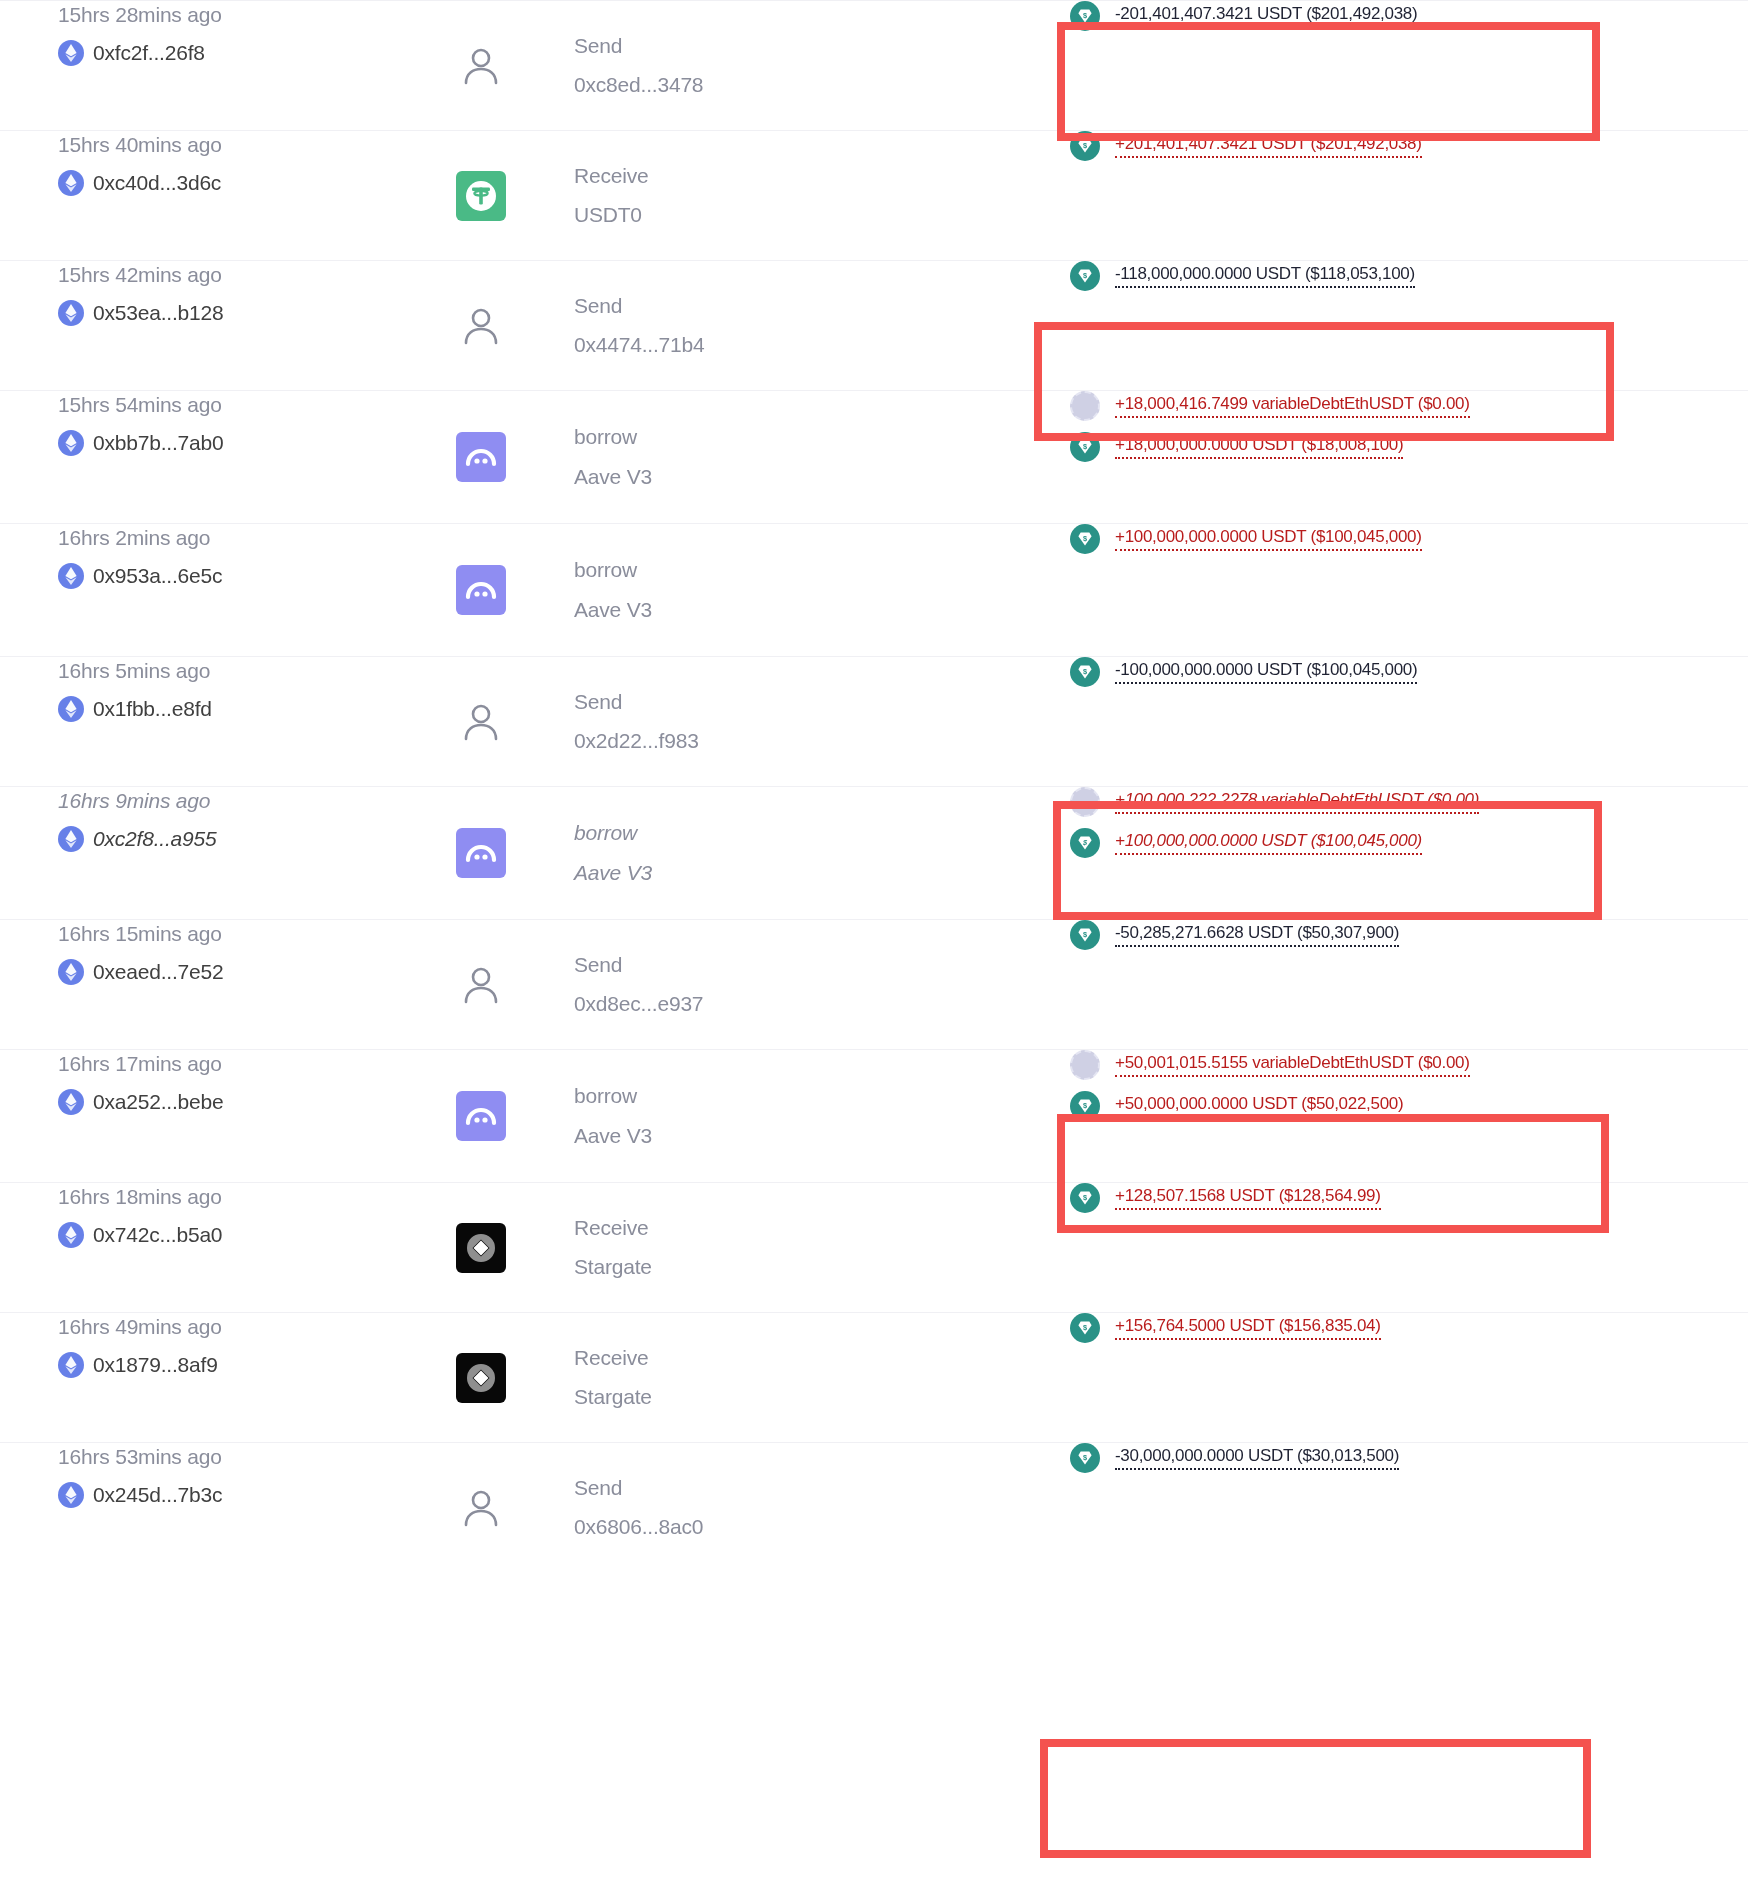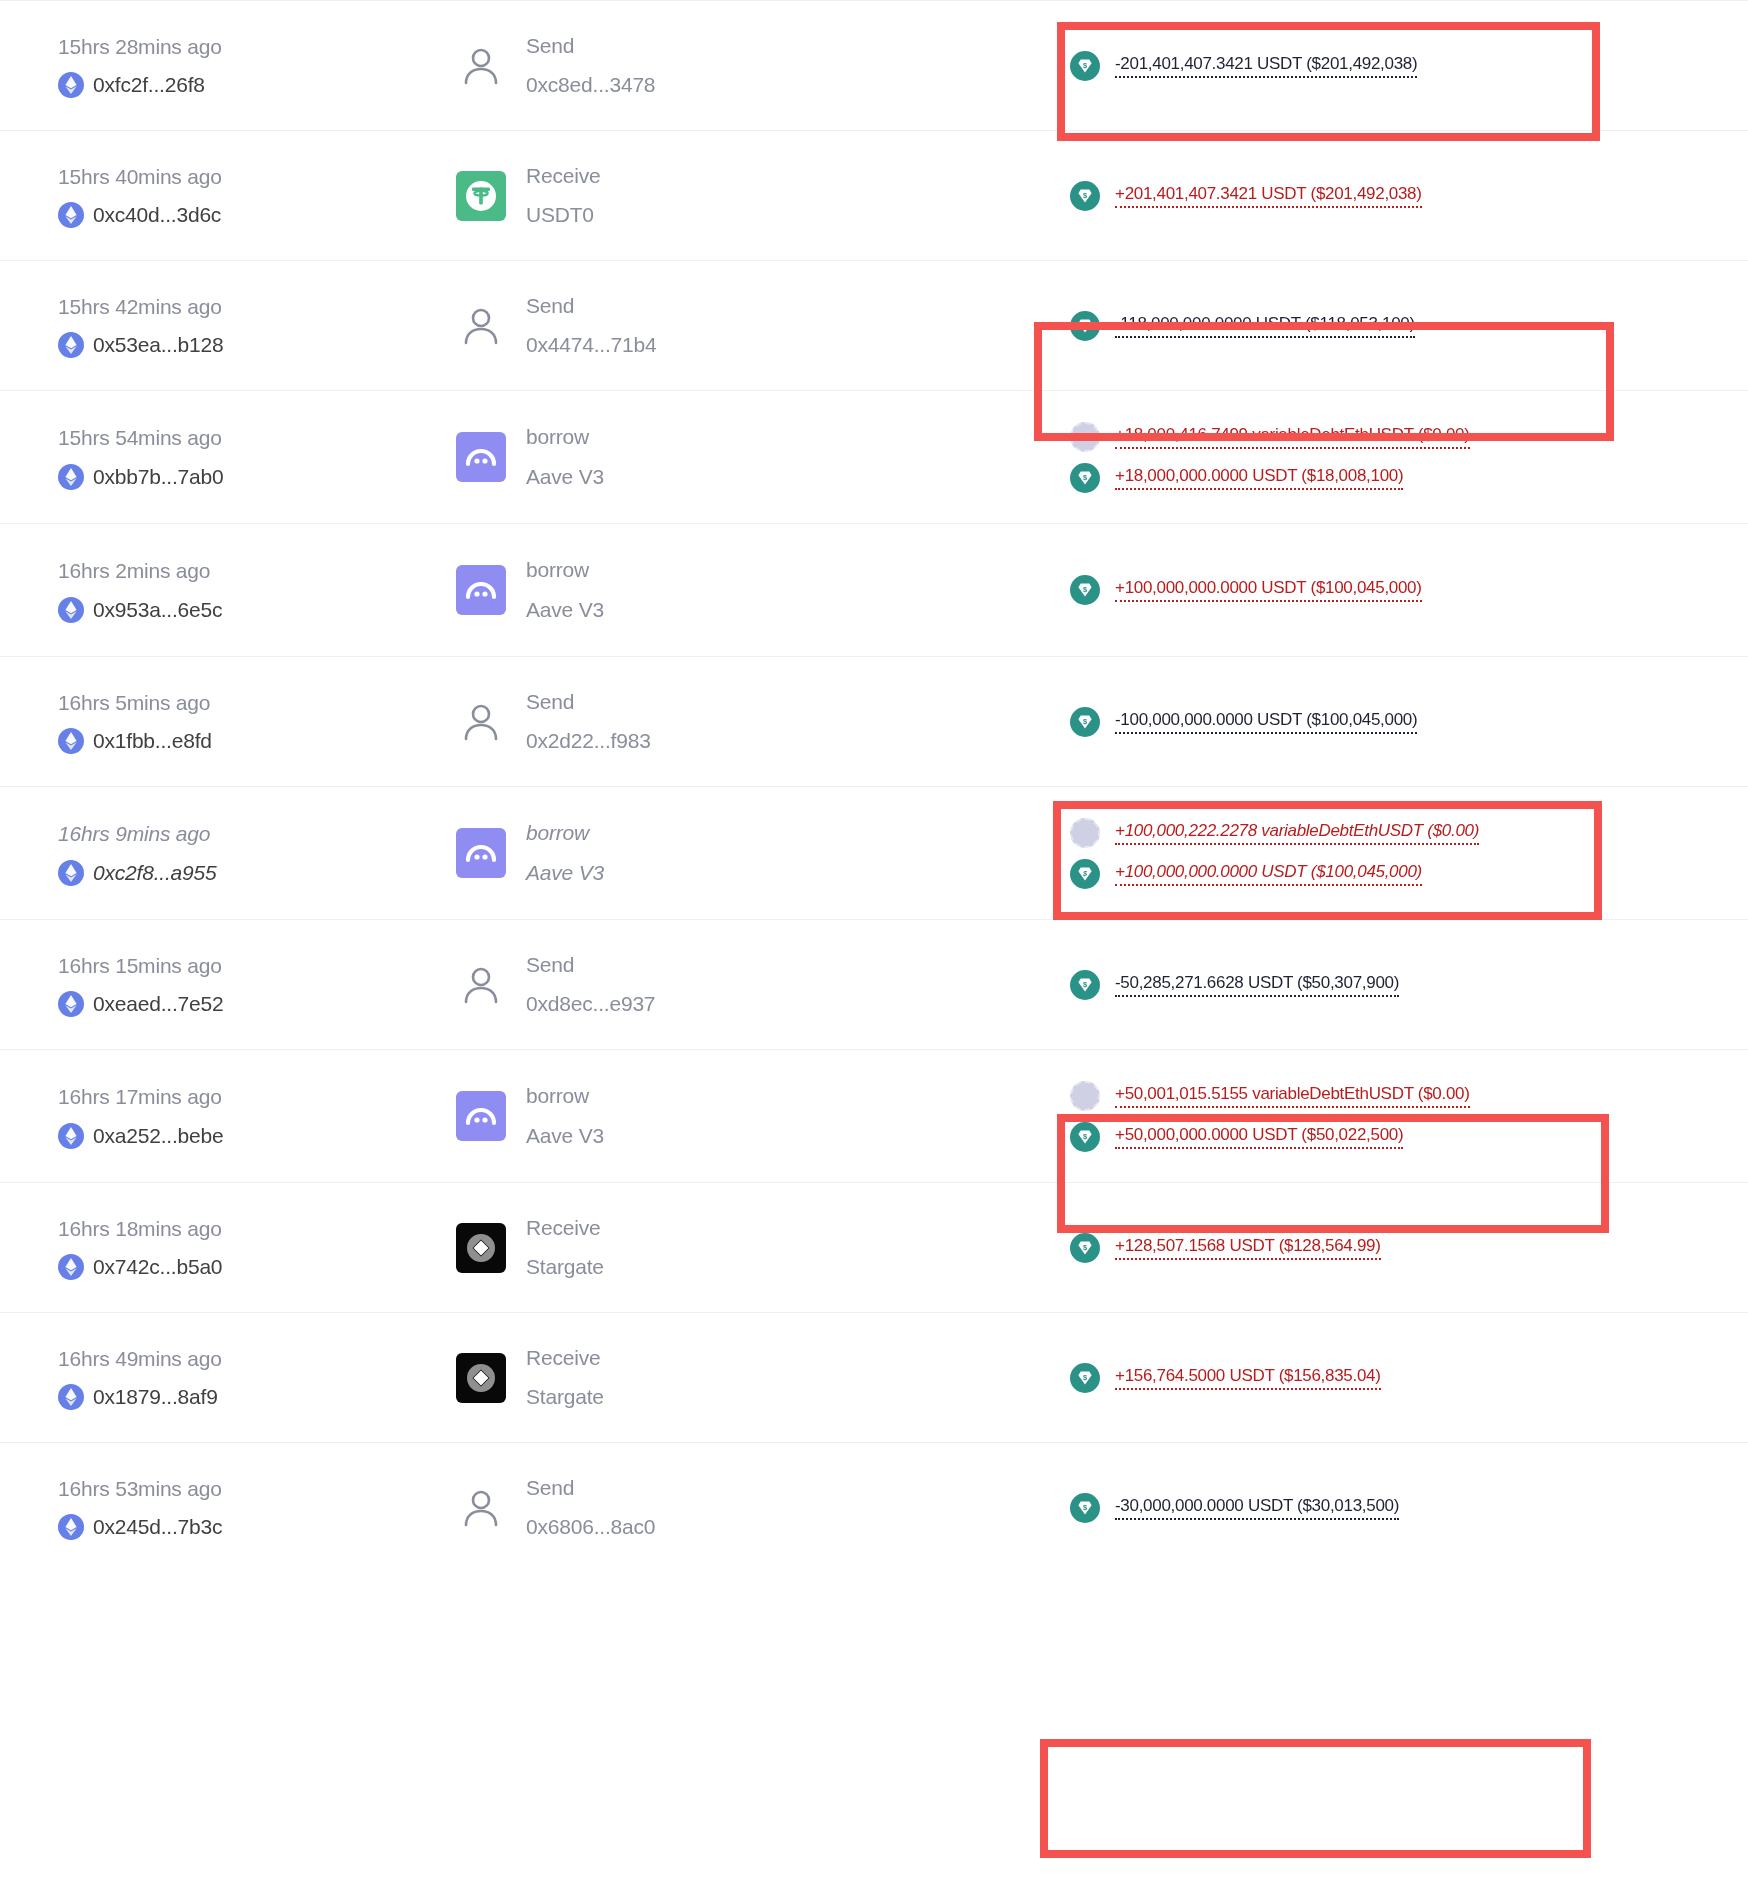--- a/index.html
+++ b/index.html
@@ -15,21 +15,20 @@
     position: relative;
   }
 
   #tx-list {
     width: 1748px;
     position: relative;
   }
 
   .tx-row {
     display: flex;
-    align-items: center;
     position: relative;
     border-top: 1px solid #f0f0f4;
     box-sizing: border-box;
   }
   .tx-row.first { border-top: 1px solid #f0f0f4; }
 
   
   .col-time {
     width: 260px;
     flex: 0 0 260px;
@@ -68,20 +67,21 @@
   }
 
   
   .col-action {
     width: 620px;
     flex: 0 0 620px;
     display: flex;
     align-items: center;
     padding-left: 196px;
     box-sizing: border-box;
+    gap: 48px;
   }
   .action-icon {
     width: 50px;
     height: 50px;
     flex: 0 0 50px;
     margin-right: 20px;
     display: flex;
     align-items: center;
     justify-content: center;
   }

